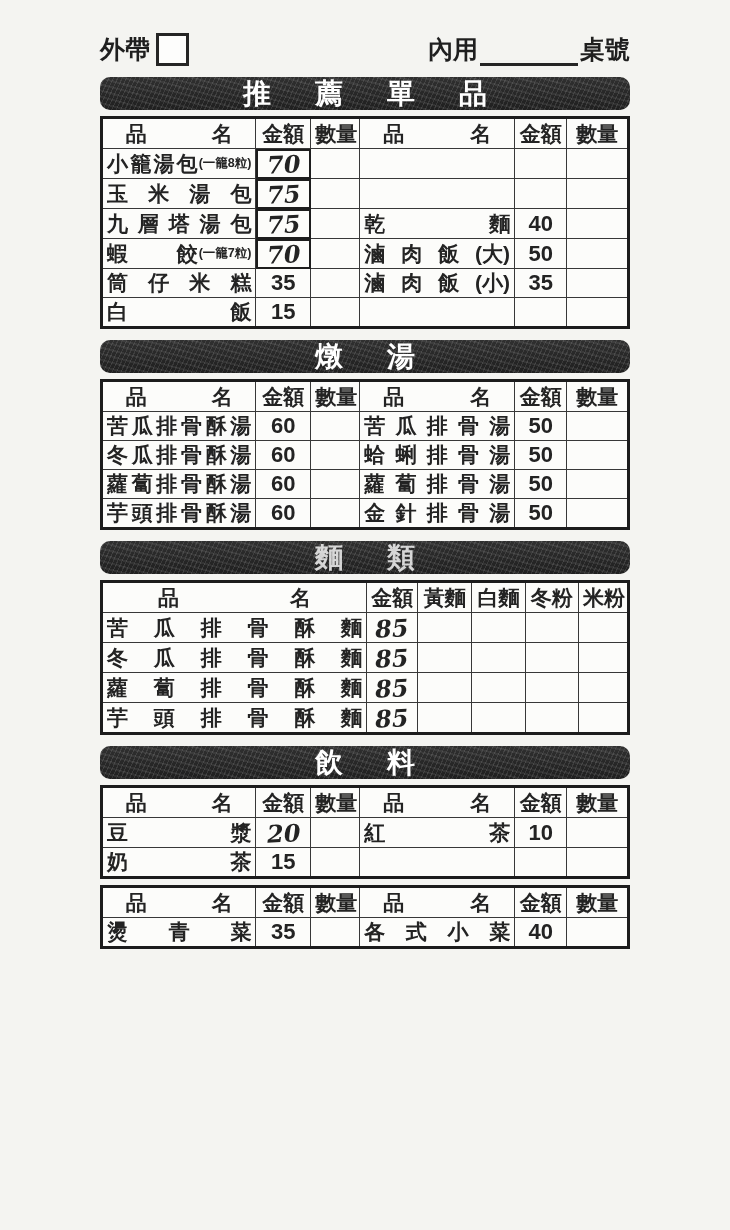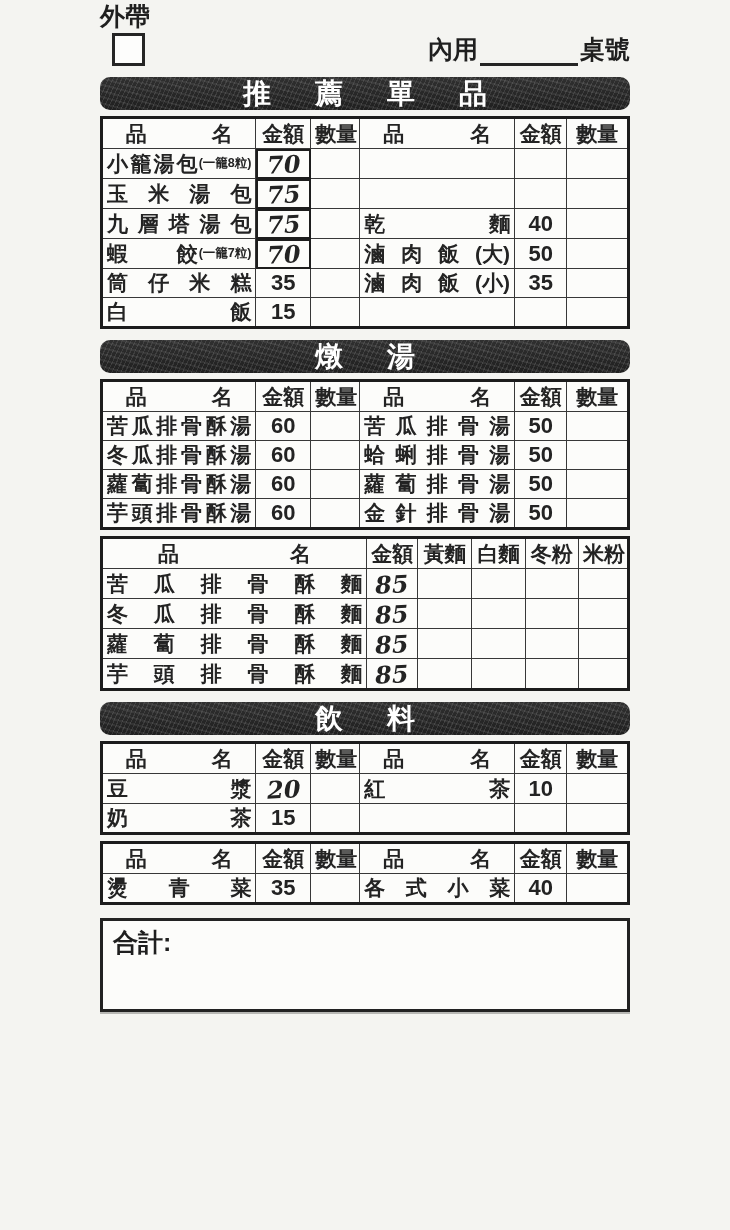--- a/index.html
+++ b/index.html
@@ -24,21 +24,21 @@
   .subtitle{
     text-align:center;font-size:27px;font-weight:bold;
     letter-spacing:3px;margin-top:2px;color:#222;
   }
 
   
   .order-type{
     display:flex;justify-content:space-between;align-items:flex-end;
     margin-top:24px;font-size:25px;font-weight:bold;height:34px;
   }
-  .ot-left{display:flex;align-items:center;flex-direction:column;}
+  .ot-left{display:flex;align-items:center;}
   .checkbox{
     display:inline-block;width:27px;height:27px;
     border:3px solid #252525;margin-left:6px;background:#fdfdfc;
   }
   .ot-right{display:flex;align-items:flex-end;}
   .blank-line{
     display:inline-block;width:98px;height:24px;
     border-bottom:3px solid #252525;margin:0 2px;
   }
 
@@ -390,20 +390,23 @@
               <span>骨</span>
               <span>湯</span>
             </span>
           </td>
       <td class="price">50</td>
       <td class="qty"></td>
     </tr>
   </tbody>
     </table>
 
+  <div class="band worn">
+    <span class="t">麵類</span>
+  </div>
   <table>
     <colgroup>
         <col style="width:50.3%">
         <col style="width:9.7%">
         <col style="width:10.3%">
         <col style="width:10.1%">
         <col style="width:10.1%">
         <col style="width:9.5%">
       </colgroup>
     <tbody>
@@ -601,17 +604,14 @@
               <span>小</span>
               <span>菜</span>
             </span>
           </td>
       <td class="price">40</td>
       <td class="qty"></td>
     </tr>
   </tbody>
     </table>
 
-  <div class="total-box">
-    <span>合計:</span>
-  </div>
 
 </div>
 
 </body></html>

